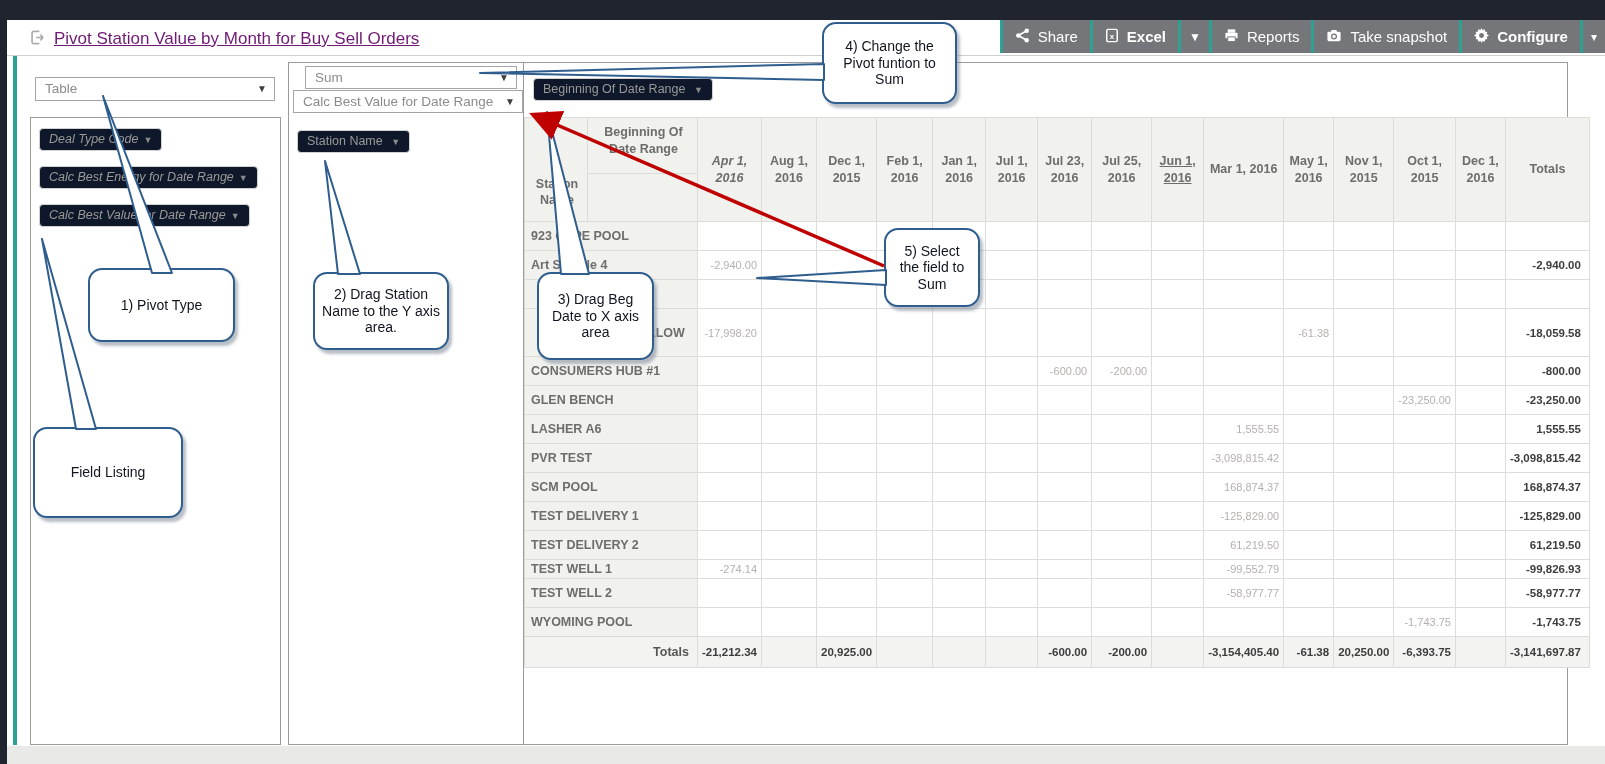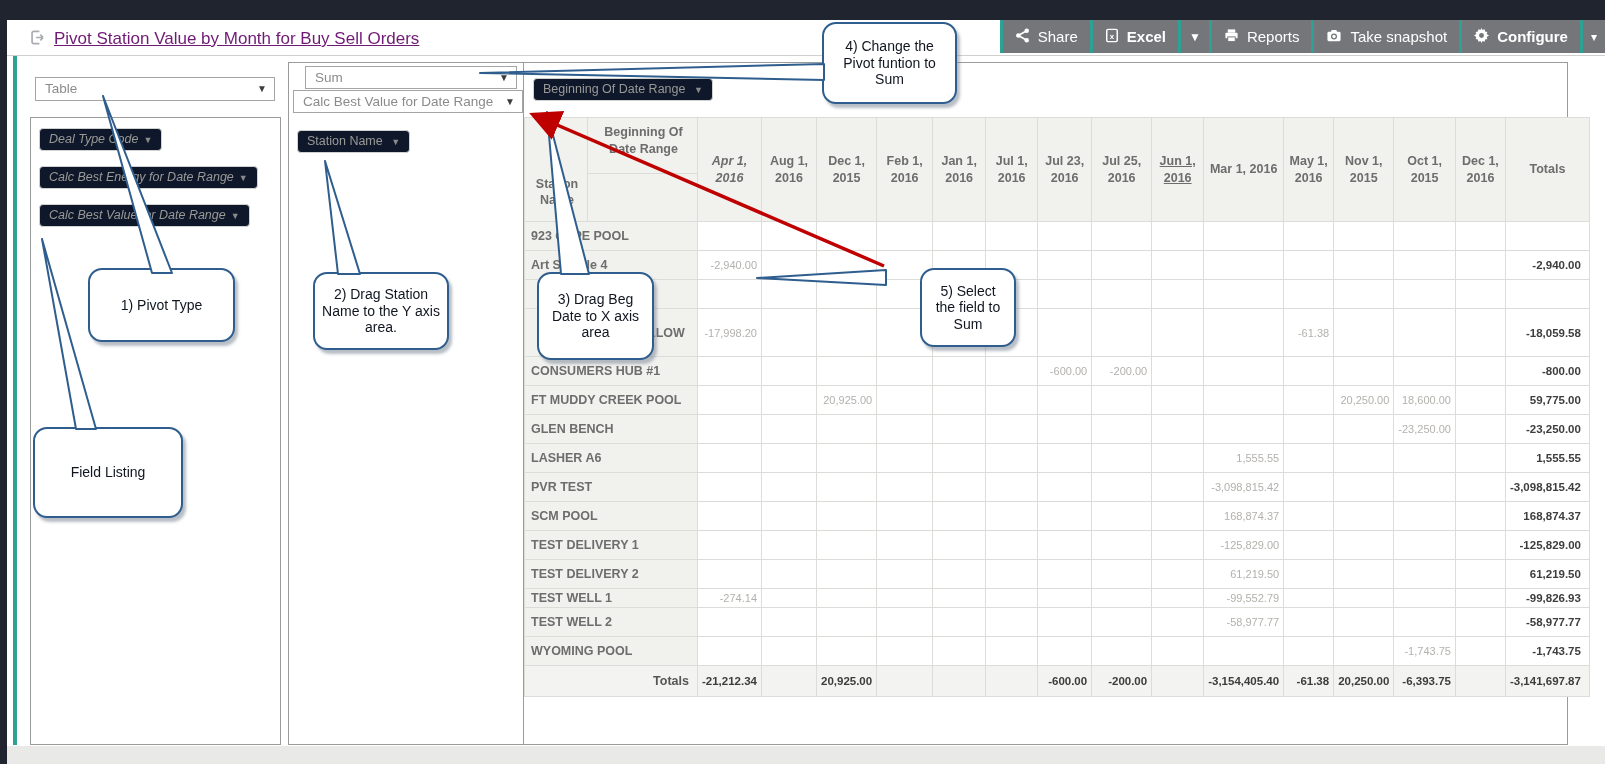--- a/index.html
+++ b/index.html
@@ -298,38 +298,20 @@
           <td class="val">-200.00</td>
           <td class="val"></td>
           <td class="val"></td>
           <td class="val"></td>
           <td class="val"></td>
           <td class="val"></td>
           <td class="val"></td>
           <td class="val totcol">-800.00</td>
         </tr>
         <tr style="height: 29px;">
-          <td class="rowlabel">FT MUDDY CREEK POOL</td>
-          <td class="val"></td>
-          <td class="val"></td>
-          <td class="val">20,925.00</td>
-          <td class="val"></td>
-          <td class="val"></td>
-          <td class="val"></td>
-          <td class="val"></td>
-          <td class="val"></td>
-          <td class="val"></td>
-          <td class="val"></td>
-          <td class="val"></td>
-          <td class="val">20,250.00</td>
-          <td class="val">18,600.00</td>
-          <td class="val"></td>
-          <td class="val totcol">59,775.00</td>
-        </tr>
-        <tr style="height: 29px;">
           <td class="rowlabel">GLEN BENCH</td>
           <td class="val"></td>
           <td class="val"></td>
           <td class="val"></td>
           <td class="val"></td>
           <td class="val"></td>
           <td class="val"></td>
           <td class="val"></td>
           <td class="val"></td>
           <td class="val"></td>
@@ -511,21 +493,21 @@
 </div>
 <div class="callout" style="left:313px;top:272px;width:136px;height:78px;">
   <span>2) Drag Station Name to the Y axis area.</span>
 </div>
 <div class="callout" style="left:537px;top:272px;width:117px;height:88px;">
   <span>3) Drag Beg Date to X axis area</span>
 </div>
 <div class="callout" style="left:822px;top:22px;width:135px;height:82px;">
   <span>4) Change the Pivot funtion to Sum</span>
 </div>
-<div class="callout" style="left:920px;top:228px;width:96px;height:79px;margin-top:40px;">
+<div class="callout" style="left:884px;top:228px;width:96px;height:79px;">
   <span>5) Select the field to Sum</span>
 </div>
 <div class="callout" style="left:33px;top:427px;width:150px;height:91px;">
   <span>Field Listing</span>
 </div>
 
 <svg class="svg-overlay" viewBox="0 0 1605 764">
   <defs>
     <marker id="arrh" markerWidth="10" markerHeight="10" refX="7.5" refY="4.5" orient="auto">
       <path d="M0,0 L9,4.5 L0,9 z" fill="#bf0000"></path>

